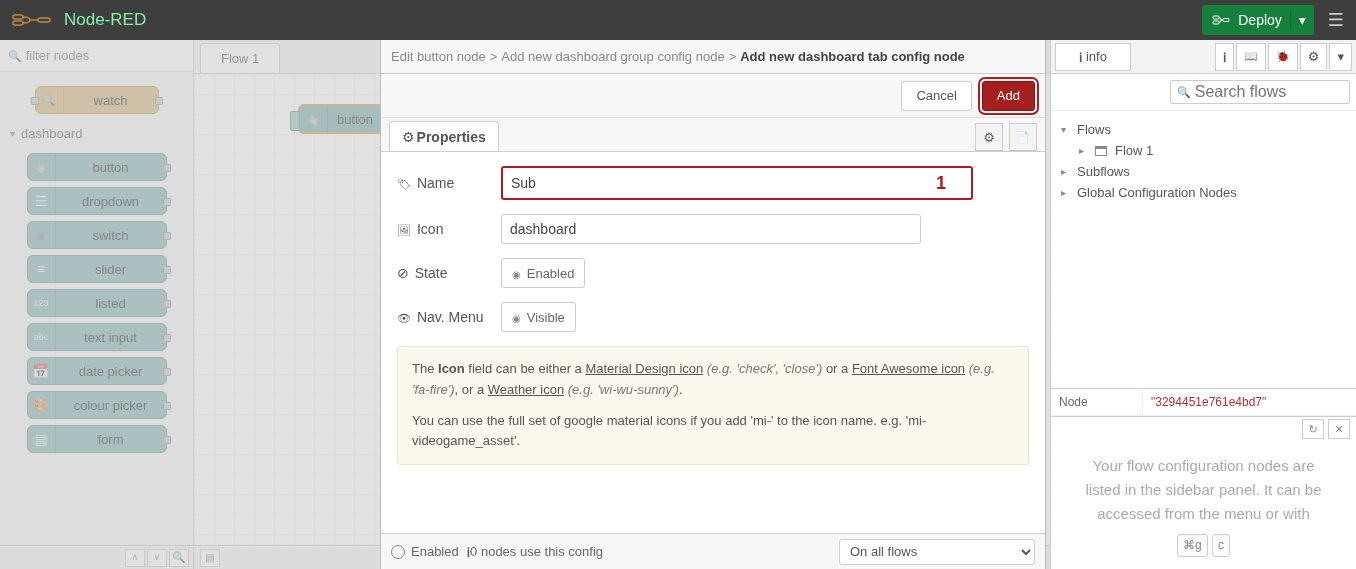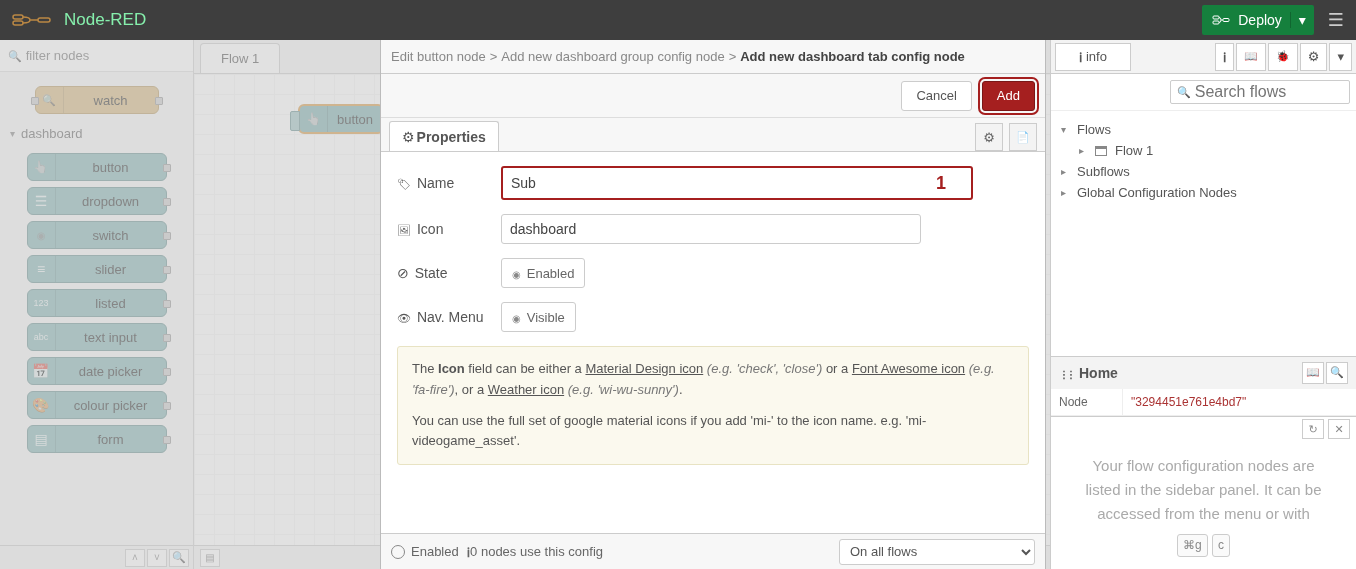--- a/index.html
+++ b/index.html
@@ -64,21 +64,21 @@
   .sb-tree .tree-row { display:flex; align-items:center; gap:6px; padding:3px 0; cursor:pointer;}
   .sb-tree .chev { width:10px; display:inline-block; color:#888; font-size:10px;}
   .sb-tree .indent1 { padding-left:18px; }
   .sb-tree .tree-icon { width:14px; display:inline-flex; color:#888; }
 
   .sb-panel { border-top:1px solid #ccc; }
   .sb-panel-head { height:32px; background:#f3f3f3; display:flex; align-items:center; padding:0 8px; gap:6px; font-size:14px; font-weight:bold; color:#555;}
   .sb-panel-head .sph-actions { margin-left:auto; display:flex; gap:2px;}
   .sb-panel-head .sph-btn { width:22px; height:22px; border:1px solid #ccc; background:#fff; display:flex; align-items:center; justify-content:center; color:#888; font-size:11px; cursor:pointer;}
   .sb-noderow { display:flex; border-bottom:1px solid #eee; font-size:12px; color:#666;}
-  .sb-noderow .k { width:72px; padding:6px 8px; border-right:1px solid #eee;}
+  .sb-noderow .k { width:92px; padding:6px 8px; border-right:1px solid #eee;}
   .sb-noderow .v { flex:1; padding:6px 8px; color:#a33;}
   .sb-tip-bar { height:26px; border-top:1px solid #ccc; display:flex; align-items:center; justify-content:flex-end; padding:0 6px; gap:4px; background:#fff;}
   .sb-tip-bar .tip-btn { width:22px; height:20px; border:1px solid #ccc; background:#fff; display:flex; align-items:center; justify-content:center; color:#888; font-size:11px; cursor:pointer;}
   .sb-tip { padding:12px 14px; color:#aaa; font-size:15px; text-align:center; line-height:1.6;}
   .sb-tip .key { display:inline-block; border:1px solid #ccc; border-radius:3px; padding:1px 5px; font-size:12px; color:#888; background:#fafafa;}
 
   
   .dim { position:absolute; inset:0; background:rgba(200,200,200,0.55); z-index:5; }
   .palette .dim, .canvas-wrap .dim { pointer-events:none; }
 
@@ -299,28 +299,20 @@
         </div>
       <div class="tree-row">
           <span class="chev">▸</span>
           <span>Global Configuration Nodes</span>
         </div>
     </div>
 
     <div style="flex:1"></div>
 
     <div class="sb-panel">
-      <div class="sb-panel-head">
-        <span class="grip"></span>
-        <span>Home</span>
-        <div class="sph-actions">
-          <span class="sph-btn book"></span>
-          <span class="sph-btn search"></span>
-        </div>
-      </div>
       <div class="sb-noderow">
         <div class="k">Node</div>
         <div class="v">"3294451e761e4bd7"</div>
       </div>
       <div class="sb-tip-bar">
         <span class="tip-btn refresh"></span>
         <span class="tip-btn close"></span>
       </div>
       <div class="sb-tip">
         <div>Your flow configuration nodes are</div>

